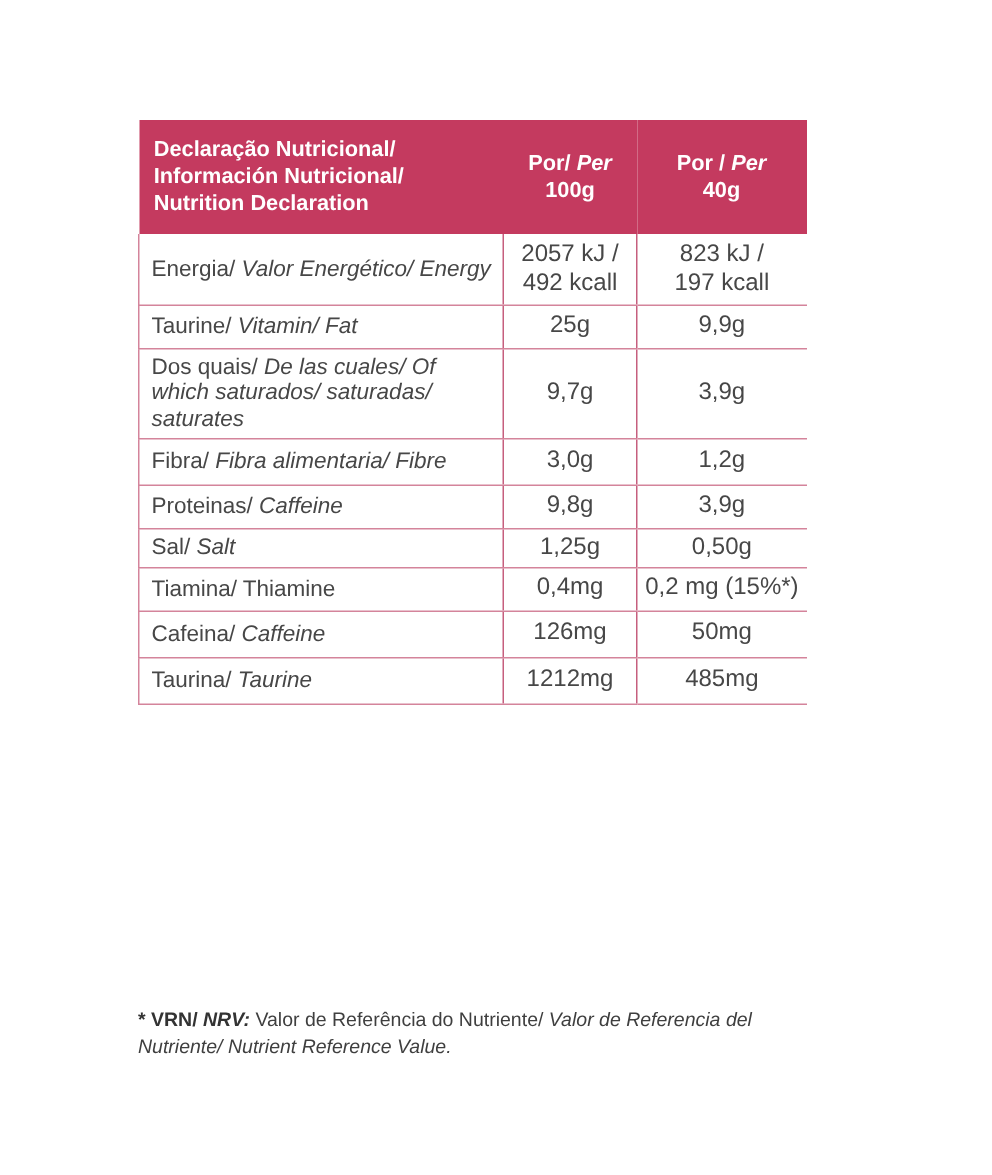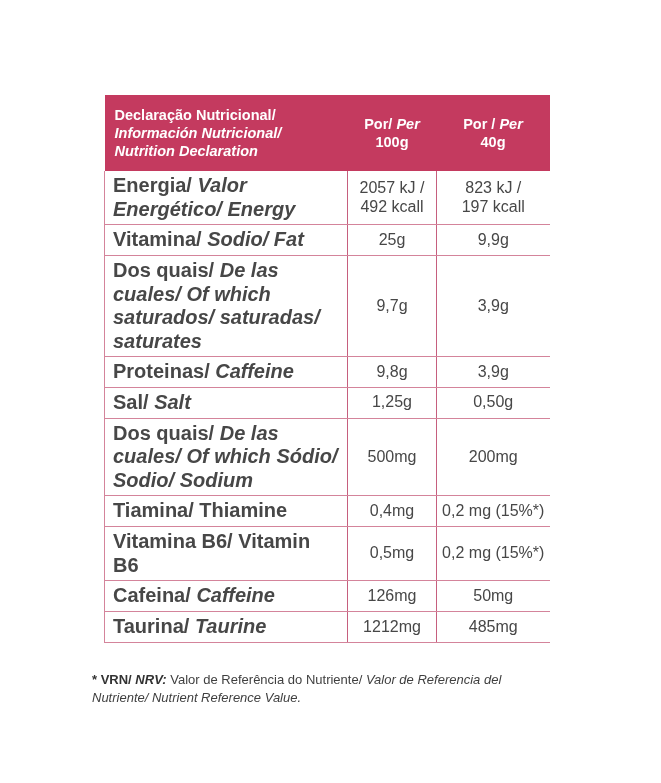--- a/index.html
+++ b/index.html
@@ -1,48 +1,48 @@
 <!DOCTYPE html>
 <html style="--band: #c43a5f; --line-h: #d4849b; --line-v: #c65f7e; --text: #474747;"><head>
 <meta charset="utf-8">
 <style>
   html,body { margin:0; padding:0; background:#ffffff; }
   .sheet {
     position:relative; width:661px; height:783px; background:#ffffff;
     font-family:"Liberation Sans", sans-serif; color:#474747; overflow:hidden;
   }
   table.nutri {
-    position:absolute; left:92px; top:95px; width:445px;
-    border-collapse:collapse; table-layout:fixed;margin-left:12px;
+    position:absolute; left:92px; top:80px; width:445px;
+    border-collapse:collapse; table-layout:fixed;
   }
   td { vertical-align:middle; }
   
   .h25{height:25px}.h26{height:26px}.h28{height:28px}.h29{height:29px}
   .h31{height:31px}.h45{height:45px}.h47{height:47px}.h48{height:48px}.h56{height:56px}
   
   .lab {
     border-left:1.5px solid var(--line-h,#d4849b);
     border-bottom:1.5px solid var(--line-h,#d4849b);
-    padding:3px 6px 3px 8px; font-size:20px; line-height:1.18;font-weight:bold;
+    padding:3px 6px 3px 8px; font-size:15px; line-height:1.18;
   }
   .val {
     border-left:1.5px solid var(--line-v,#c65f7e);
     border-bottom:1.5px solid var(--line-h,#d4849b);
     text-align:center; font-size:16px; line-height:1.18; white-space:pre-line;
     padding:2px 2px;
   }
   i { font-style:italic; }
   
   td.band {
     background:var(--band,#c43a5f); color:#ffffff; font-weight:bold;
     border:none; font-size:14.5px; line-height:1.25;
   }
   td.band.title-cell { padding:4px 6px 4px 10px; }
   td.band.per-cell { text-align:center; padding:20px 0; }
-  .tline.it { font-style:italic; white-space:pre-line; }
+  .tline.it { white-space:pre-line; }
   .footnote {
     position:absolute; left:92px; top:671px; width:447px;
     font-size:13px; line-height:1.4; color:#3f3f3f;
   }
   .footnote b { color:#333333;text-align:right; }
 </style>
 </head>
 <body>
 
 <div class="sheet">
@@ -71,52 +71,47 @@
       </tr>
 
       <tr class="h47">
         <td class="lab"><span>Energia/</span> <i>Valor Energético/ Energy</i></td>
         <td class="val">2057 kJ /
 492 kcall</td>
         <td class="val">823 kJ /
 197 kcall</td>
       </tr>
       <tr class="h29">
-        <td class="lab"><span>Vitamina/</span> <i>Sodio/ Fat</i></td>
+        <td class="lab"><span>Taurine/</span> <i>Vitamin/ Fat</i></td>
         <td class="val">25g</td>
         <td class="val">9,9g</td>
       </tr>
       <tr class="h45">
         <td class="lab"><span>Dos quais/</span> <i>De las cuales/ Of which saturados/ saturadas/ saturates</i></td>
         <td class="val">9,7g</td>
         <td class="val">3,9g</td>
+      </tr>
+      <tr class="h31">
+        <td class="lab"><span>Fibra/</span> <i>Fibra alimentaria/ Fibre</i></td>
+        <td class="val">3,0g</td>
+        <td class="val">1,2g</td>
       </tr>
       <tr class="h29">
         <td class="lab"><span>Proteinas/</span> <i>Caffeine</i></td>
         <td class="val">9,8g</td>
         <td class="val">3,9g</td>
       </tr>
       <tr class="h26">
         <td class="lab"><span>Sal/</span> <i>Salt</i></td>
         <td class="val">1,25g</td>
         <td class="val">0,50g</td>
       </tr>
-      <tr class="h48">
-        <td class="lab"><span>Dos quais/</span> <i>De las cuales/ Of which Sódio/ Sodio/ Sodium</i></td>
-        <td class="val">500mg</td>
-        <td class="val">200mg</td>
-      </tr>
       <tr class="h29">
         <td class="lab"><span>Tiamina/ Thiamine</span> <i></i></td>
         <td class="val">0,4mg</td>
-        <td class="val">0,2 mg (15%*)</td>
-      </tr>
-      <tr class="h25">
-        <td class="lab"><span>Vitamina B6/ Vitamin B6</span> <i></i></td>
-        <td class="val">0,5mg</td>
         <td class="val">0,2 mg (15%*)</td>
       </tr>
 
 
       <tr class="h31">
         <td class="lab"><span>Cafeina/</span> <i>Caffeine</i></td>
         <td class="val">126mg</td>
         <td class="val">50mg</td>
       </tr>
       <tr class="h31">

